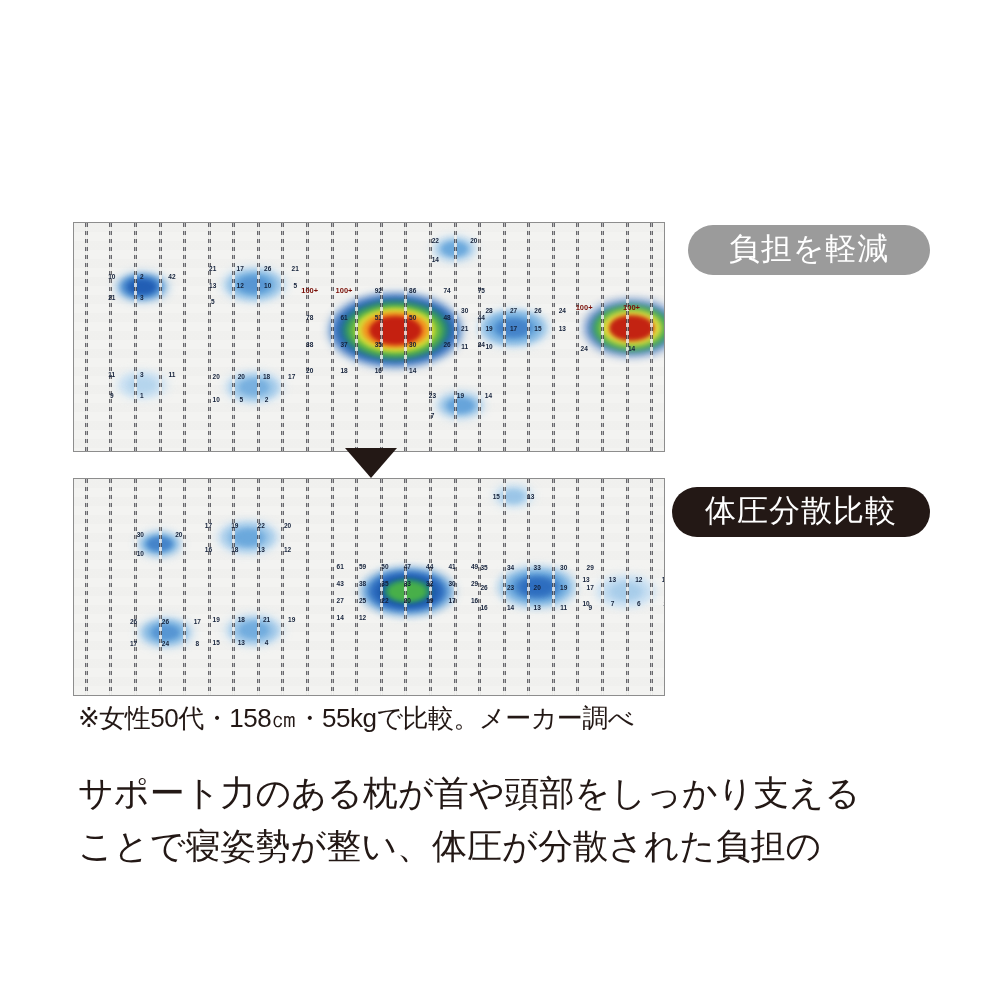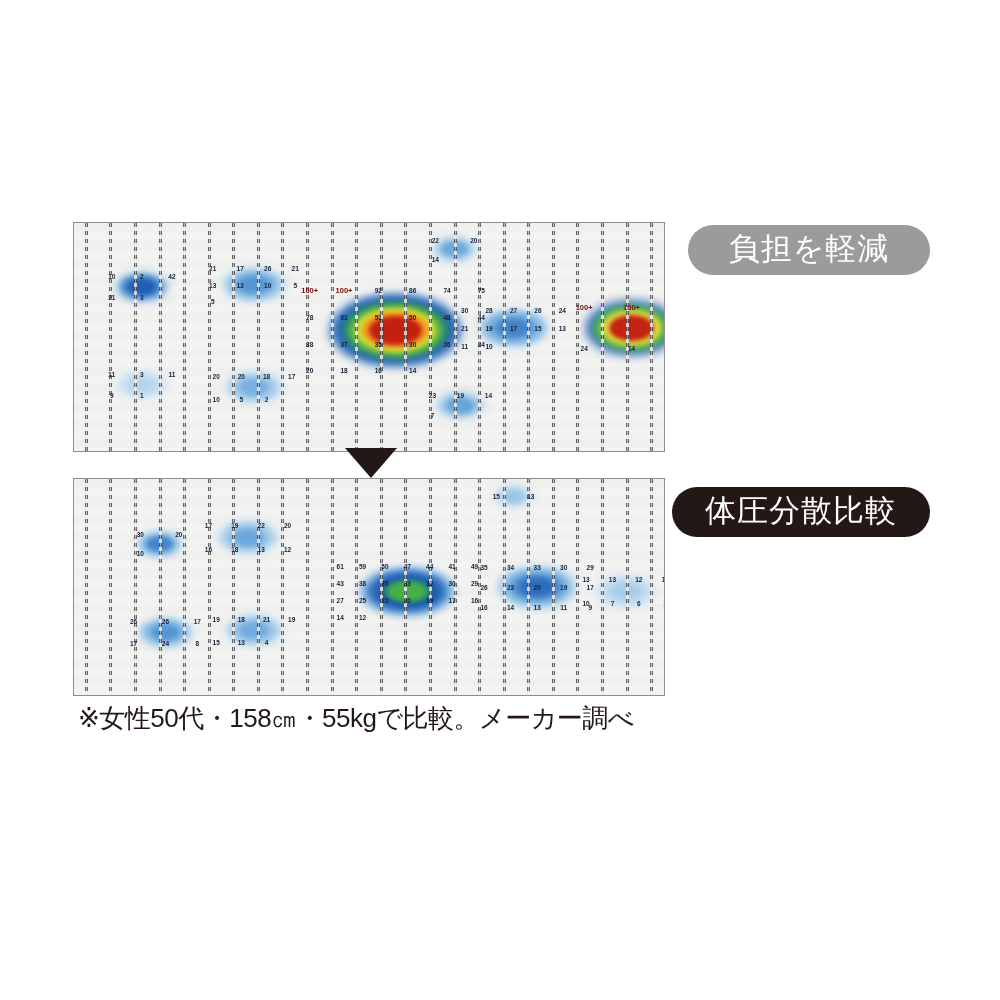--- a/index.html
+++ b/index.html
@@ -474,15 +474,17 @@
           <span class="cellnum" style="left: 456.742px; top: 17.28px;">13</span>
         </div>
     </div>
   </div>
 
   <div class="badge" id="badge-half">体圧分散比較</div>
 
   <div class="footnote">※女性50代・158㎝・55kgで比較。メーカー調べ</div>
 
   <div class="body-copy">
+    <span class="line">サポート力のある枕が首や頭部をしっかり支える</span>
+    <span class="line">ことで寝姿勢が整い、体圧が分散された負担の</span>
   </div>
 
 </div>
 
 </body></html>

